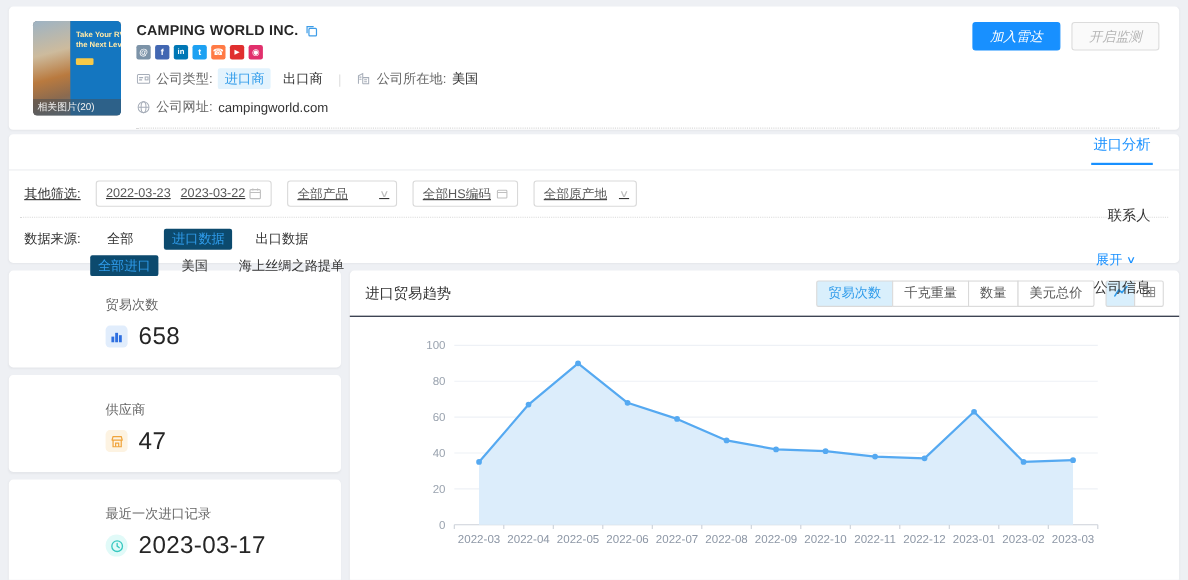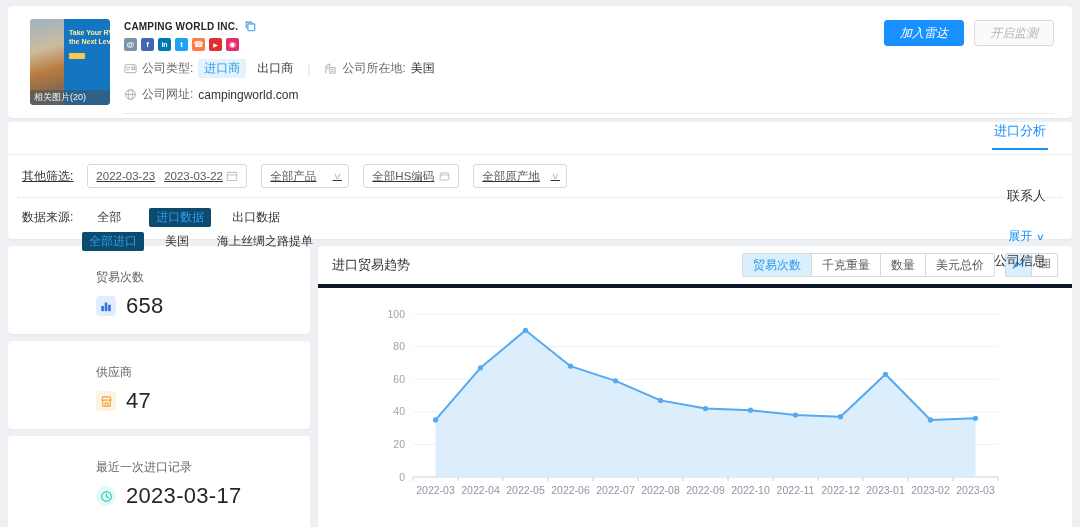--- a/index.html
+++ b/index.html
@@ -19,21 +19,21 @@
   .thumb-photo { position:absolute; left:0; top:0; width:34px; height:86px;
      background:linear-gradient(165deg,#9db3c4 0%,#cdbb9d 35%,#b97a3f 60%,#8b6a4f 80%,#61788a 100%); }
   .thumb-banner { position:absolute; left:34px; top:0; right:0; bottom:0; background:#1476c0; padding:9px 3px 0 5px; }
   .banner-line { color:#ffe9a8; font-size:7px; font-weight:bold; line-height:9px; white-space:nowrap; }
   .banner-btn { width:16px; height:6px; background:#f7c948; margin-top:7px; border-radius:1px; }
   .thumb-caption { position:absolute; left:0; right:0; bottom:0; height:15px; background:rgba(70,75,82,.5);
      color:#f2f2f2; font-size:9px; line-height:15px; padding-left:4px; white-space:nowrap; }
 
   .company-info { flex:1; margin-left:14px; min-width:0; }
   .title-row { display:flex; align-items:center; gap:6px; margin-top:1px; }
-  .company-title { font-size:10px; font-weight:bold; color:#262626; letter-spacing:.2px; }
+  .company-title { font-size:13px; font-weight:bold; color:#262626; letter-spacing:.2px; }
   .copy-icon { cursor:pointer; display:flex; }
   .social-row { display:flex; gap:4px; margin-top:6px; }
   .social-icon { width:13px; height:13px; border-radius:2px; color:#fff; font-size:8px; font-weight:bold;
      display:flex; align-items:center; justify-content:center; cursor:pointer; line-height:1; }
   .meta-row { display:flex; align-items:center; gap:5px; margin-top:8px; font-size:12px; color:#666; }
   .meta-value { color:#333; }
   .tag { background:#e3f3fd; color:#2f9bea; padding:1px 6px; border-radius:2px; font-size:12px; cursor:pointer; }
   .pipe { color:#e0e0e0; margin:0 9px; }
   .mini-icon { display:flex; flex:none; }
   .dotted { border-top:1px dotted #d9d9d9; margin-top:10px; }
@@ -49,45 +49,45 @@
   .tab-bar { display:flex; gap:38px; padding:0 26px; border-bottom:1px solid #ebedf0; height:33px; align-items:flex-end;flex-direction:column; }
   .tab { font-size:13px; color:#333; padding-bottom:9px; cursor:pointer; position:relative; }
   .tab.active { color:#1890ff; }
   .tab.active::after { content:""; position:absolute; left:-2px; right:-2px; bottom:-1px; height:2px; background:#1890ff; }
   .filter-row { display:flex; align-items:center; gap:14px; padding:9px 14px 0;text-decoration:underline; }
   .filter-label { color:#333; }
   .input-box { height:24px; border:1px solid #d9d9d9; border-radius:3px; background:#fff; display:flex; align-items:center;
      justify-content:space-between; font-size:11.5px; color:#595959; padding:0 8px; cursor:pointer; }
   .date-range { width:160px; }
   .date-range .dates { display:flex; gap:9px; }
-  .sel-product { width:88px; } .sel-hs { width:96px; } .sel-origin { width:94px; }
+  .sel-product { width:100px; } .sel-hs { width:96px; } .sel-origin { width:94px; }
   .chev { color:#bfbfbf; font-size:9px; transform:scaleX(1.4); }
   .filter-dotted { border-top:1px dotted #d9d9d9; margin:9px 10px 0; }
   .source-block { padding:8px 14px 0; position:relative; }
   .source-row { display:flex; align-items:center; height:22px; margin-bottom:2px; }
   .source-label { color:#333; margin-right:24px; }
   .source-opt { color:#333; margin-right:28px; cursor:pointer; }
   .source-opt.selected { background:#0c4a6e; color:#2f9bea; padding:1px 7px; border-radius:2px; margin-right:21px; }
   .source-row.sub { margin-left:60px; }
-  .expand-link { position:absolute; right:28px; top:30px; color:#1890ff; cursor:pointer; display:flex; align-items:center; gap:5px; }
+  .expand-link { position:absolute; right:40px; top:30px; color:#1890ff; cursor:pointer; display:flex; align-items:center; gap:5px; }
   .expand-link .chev { color:#1890ff; }
 
   
   .content-row { display:flex; gap:8px; }
   .left-col { width:302px; flex:none; display:flex; flex-direction:column; gap:7px; }
   .stat-card { height:88px; padding:23px 0 0 88px; }
   .stat-card.tall { height:96px; }
   .stat-label { font-size:12px; color:#666; }
   .stat-value-row { display:flex; align-items:center; gap:10px; margin-top:7px; }
   .stat-icon { width:20px; height:20px; border-radius:4px; display:flex; align-items:center; justify-content:center; flex:none; }
   .icon-blue-bg { background:#e1edfc; } .icon-orange-bg { background:#fdf3e2; } .icon-teal-bg { background:#e1faf8; }
   .stat-value { font-size:22px; color:#262626; letter-spacing:.3px; }
 
   .chart-card { flex:1; height:300px; }
-  .chart-header { display:flex; align-items:center; justify-content:space-between; height:42px; padding:0 14px; border-bottom:4px solid #0f172a; }
+  .chart-header { display:flex; align-items:center; justify-content:space-between; height:42px; padding:0 14px; border-bottom:1px solid #0f172a; }
   .chart-title { font-size:13px; color:#333; }
   .chart-controls { display:flex; align-items:center; gap:10px; }
   .metric-group, .view-group { display:flex; }
   .metric-btn { height:24px; padding:0 10px; font-size:12px; border:1px solid #d9d9d9; background:#fff; color:#595959;
      margin-left:-1px; display:flex; align-items:center; cursor:pointer; white-space:nowrap; }
   .metric-btn:first-child { border-radius:2px 0 0 2px; margin-left:0; }
   .metric-btn:last-child { border-radius:0 2px 2px 0;text-align:right; }
   .metric-btn.active { background:#d9effc; color:#2f9bea; }
   .view-btn { width:27px; height:24px; border:1px solid #d9d9d9; background:#fff; margin-left:-1px;
      display:flex; align-items:center; justify-content:center; cursor:pointer; }

